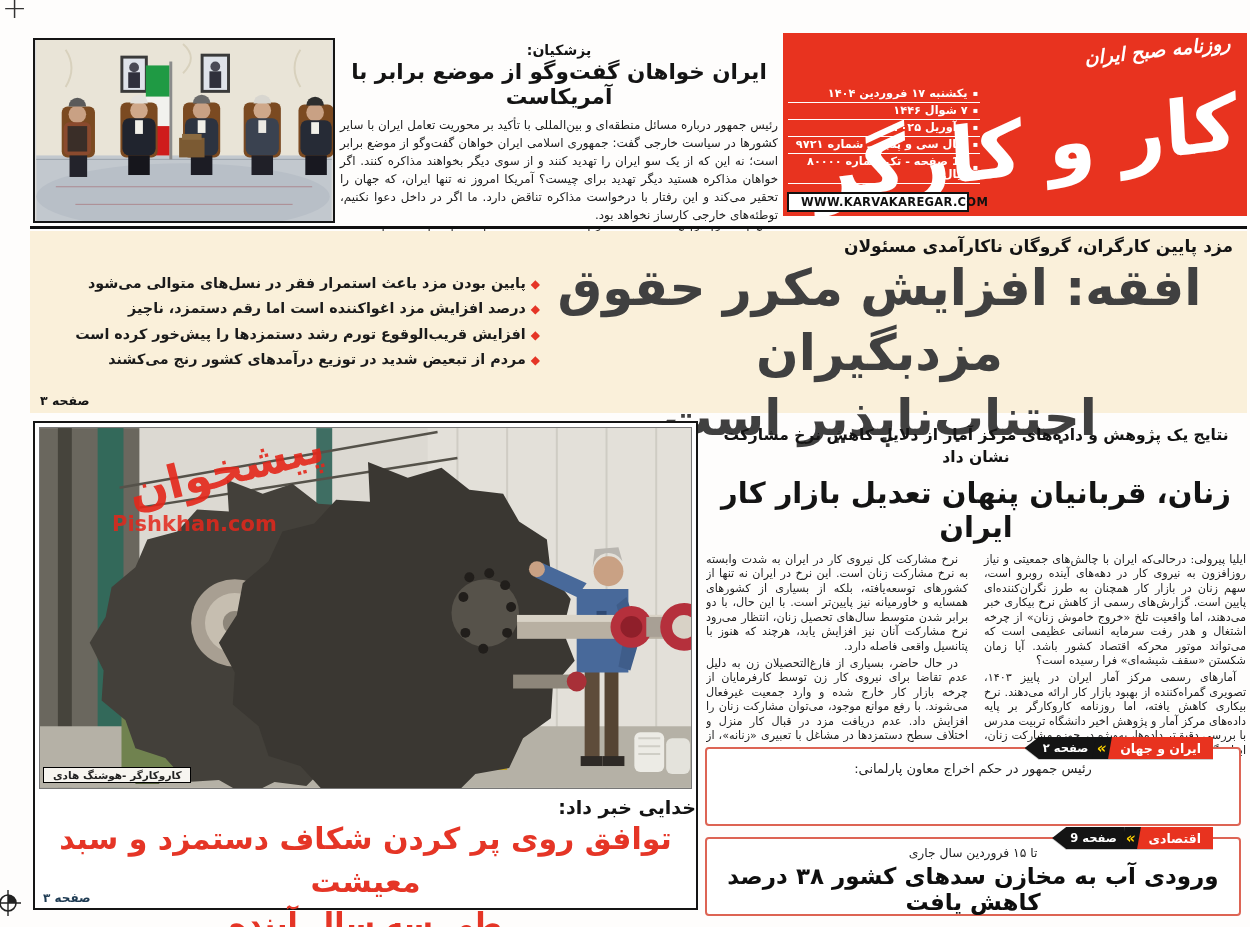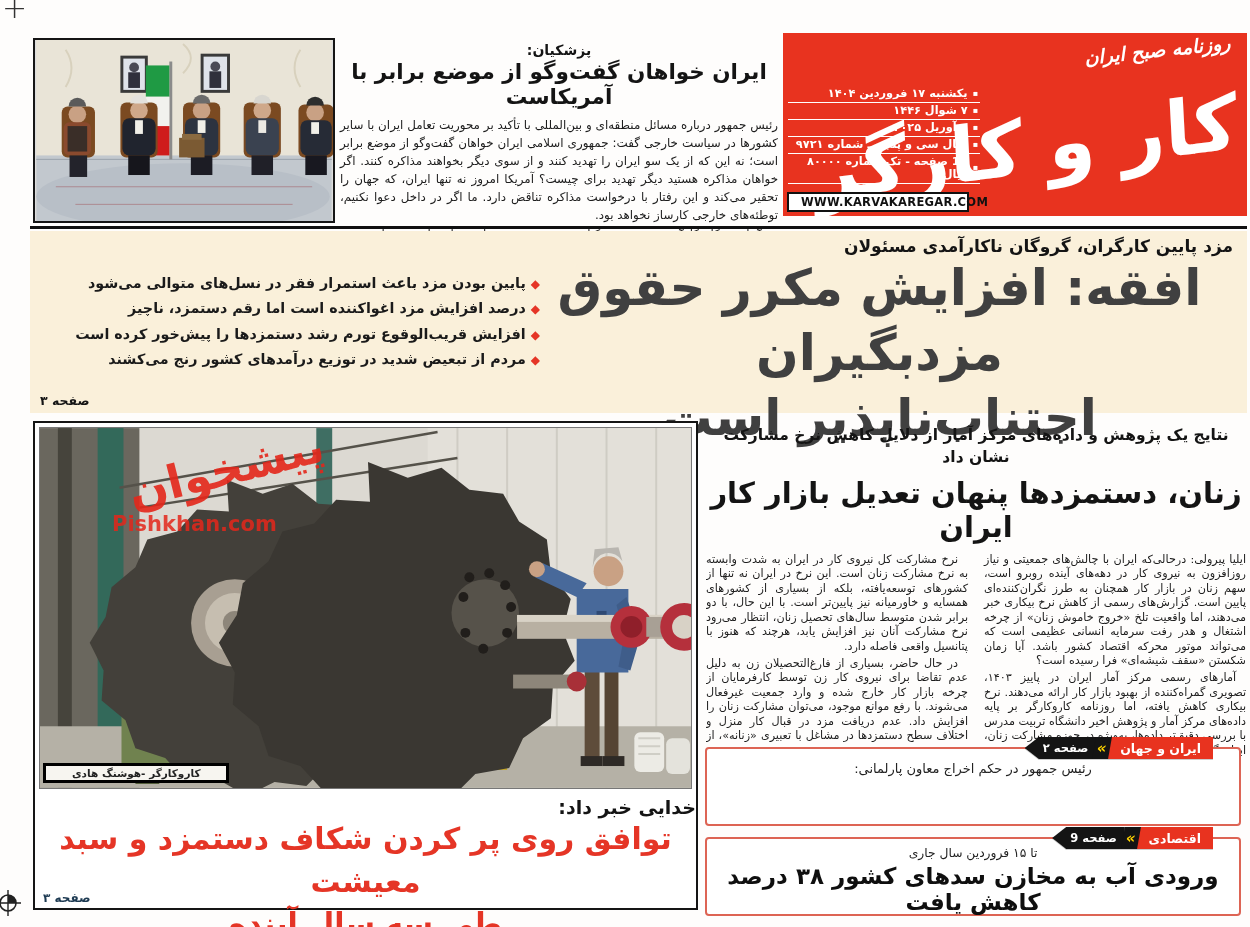--- a/index.html
+++ b/index.html
@@ -46,21 +46,21 @@
   .mb-bullets{position:absolute;left:18px;top:40px;width:492px;list-style:none;text-align:right;font-size:14.3px;font-weight:bold;line-height:1.78;color:#1a1a1a;}
   .mb-bullets .diamond{color:var(--hl-red);font-size:12px;margin-left:5px;}
   .mb-pageref{position:absolute;left:10px;bottom:5px;font-size:12.5px;font-weight:bold;}
 
   
   .machine-box{position:absolute;left:33px;top:421px;width:665px;height:489px;border:2px solid #151515;background:#fff;}
   .machine-photo{position:relative;margin:4px;height:362px;background:#d8d5ce;overflow:hidden;border:1px solid #777;}
   .machine-photo svg{display:block;width:100%;height:100%;}
   .wm-fa{position:absolute;left:86px;top:14px;color:#e4271b;font-size:46px;font-weight:bold;transform:rotate(-14deg);opacity:.9;}
   .wm-en{position:absolute;left:72px;top:84px;color:#e4271b;font-size:21px;font-weight:bold;opacity:.85;direction:ltr;}
-  .photo-caption{position:absolute;left:3px;bottom:5px;background:#f7f5f0;border:3px solid #000000;font-size:10.5px;font-weight:bold;padding:1px 26px;color:#222;}
+  .photo-caption{position:absolute;left:3px;bottom:5px;background:#f7f5f0;border:1px solid #000000;font-size:10.5px;font-weight:bold;padding:1px 9px;color:#222;}
   .mk-kicker{text-align:right;font-size:19px;font-weight:bold;margin-top:7px;}
   .mk-headline{text-align:center;color:var(--hl-red);font-size:30px;font-weight:bold;line-height:1.42;letter-spacing:-0.5px;}
   .mk-pageref{position:absolute;left:8px;bottom:3px;font-size:12px;font-weight:bold;color:#1d3a52;}
 
   
   .women-article{position:absolute;left:706px;top:424px;width:540px;}
   .wa-kicker{text-align:center;font-size:15.5px;font-weight:bold;line-height:1.45;}
   .wa-headline{text-align:center;font-size:29px;font-weight:bold;margin:7px 0 9px;letter-spacing:-0.5px;}
   .wa-body{column-count:2;column-gap:16px;height:214px;overflow:hidden;text-align:justify;font-size:11.2px;line-height:1.29;color:#1d1d1d;column-fill:auto;}
   .wa-body p{margin-bottom:3px;}
@@ -288,21 +288,21 @@
       <div>طی سه سال آینده</div>
     </div>
     <div class="mk-pageref">صفحه ۳</div>
   </div>
 
   <div class="women-article">
     <div class="wa-kicker">
       <div>نتایج یک پژوهش و داده‌های مرکز آمار از دلایل کاهش نرخ مشارکت</div>
       <div>نشان داد</div>
     </div>
-    <div class="wa-headline">زنان، دستمزدها پنهان تعدیل بازار کار ایران</div>
+    <div class="wa-headline">زنان، قربانیان پنهان تعدیل بازار کار ایران</div>
     <div class="wa-body">
       <p>ایلیا پیرولی: درحالی‌که ایران با چالش‌های جمعیتی و نیاز روزافزون به نیروی کار در دهه‌های آینده روبرو است، سهم زنان در بازار کار همچنان به طرز نگران‌کننده‌ای پایین است. گزارش‌های رسمی از کاهش نرخ بیکاری خبر می‌دهند، اما واقعیت تلخ «خروج خاموش زنان» از چرخه اشتغال و هدر رفت سرمایه انسانی عظیمی است که می‌تواند موتور محرکه اقتصاد کشور باشد. آیا زمان شکستن «سقف شیشه‌ای» فرا رسیده است؟</p>
       <p class="indent">آمارهای رسمی مرکز آمار ایران در پاییز ۱۴۰۳، تصویری گمراه‌کننده از بهبود بازار کار ارائه می‌دهند. نرخ بیکاری کاهش یافته، اما روزنامه کاروکارگر بر پایه داده‌های مرکز آمار و پژوهش اخیر دانشگاه تربیت مدرس با بررسی دقیق‌تر داده‌ها، به‌ویژه در حوزه مشارکت زنان، ابعاد نگران‌کننده‌ای را آشکار می‌سازد.</p>
       <p class="indent">نرخ مشارکت کل نیروی کار در ایران به شدت وابسته به نرخ مشارکت زنان است. این نرخ در ایران نه تنها از کشورهای توسعه‌یافته، بلکه از بسیاری از کشورهای همسایه و خاورمیانه نیز پایین‌تر است. با این حال، با دو برابر شدن متوسط سال‌های تحصیل زنان، انتظار می‌رود نرخ مشارکت آنان نیز افزایش یابد، هرچند که هنوز با پتانسیل واقعی فاصله دارد.</p>
       <p class="indent">در حال حاضر، بسیاری از فارغ‌التحصیلان زن به دلیل عدم تقاضا برای نیروی کار زن توسط کارفرمایان از چرخه بازار کار خارج شده و وارد جمعیت غیرفعال می‌شوند. با رفع موانع موجود، می‌توان مشارکت زنان را افزایش داد. عدم دریافت مزد در قبال کار منزل و اختلاف سطح دستمزدها در مشاغل با تعبیری «زنانه»، از جمله موانع اقتصادی پیش روی زنان برای مشارکت بیشتر است.</p>
     </div>
     <div class="wa-continue">ادامه در صفحه ۴</div>
   </div>
 
   <div class="news-box b1">

